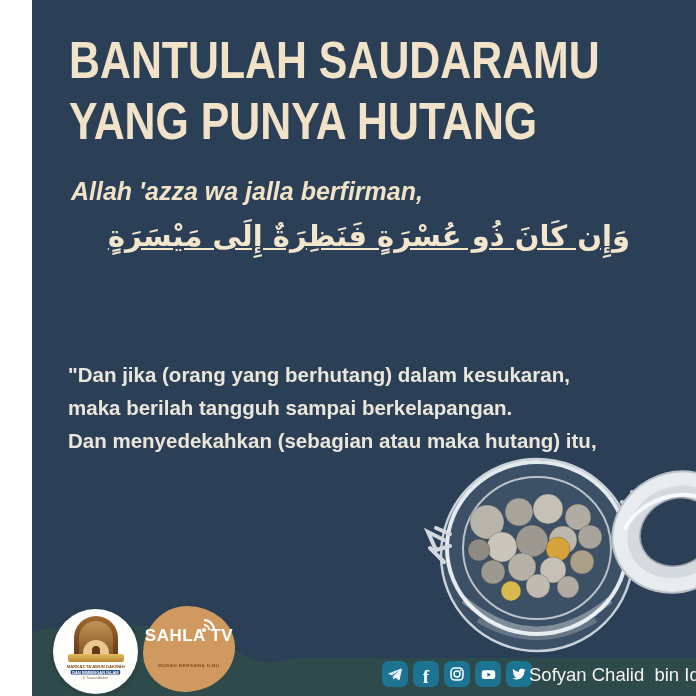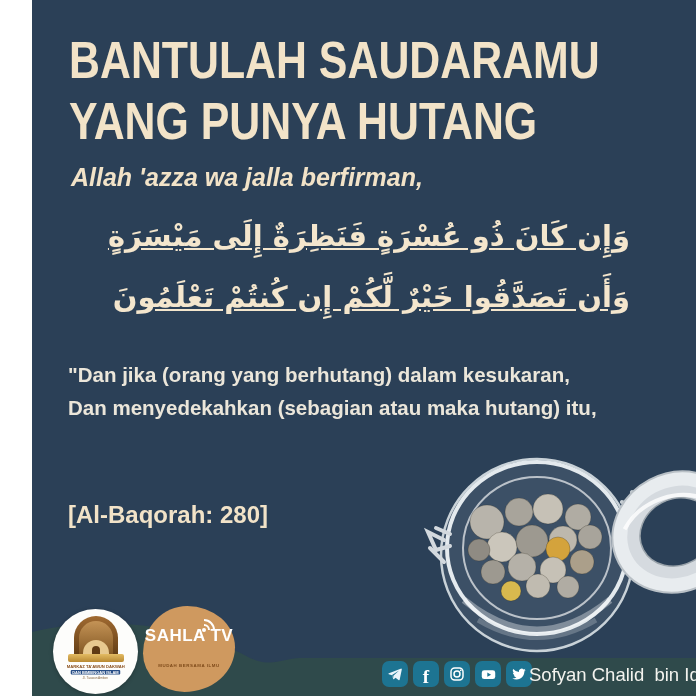--- a/index.html
+++ b/index.html
@@ -13,21 +13,21 @@
   }
   
   .title {
     position: absolute; left: 37px; top: 30px;
     color: #f2e3c8; font-weight: bold;
     font-size: 51px; line-height: 61px;
     letter-spacing: 0px;
   }
   .title .tline { display:block; transform: scaleX(0.84); transform-origin: left center; white-space: nowrap; }
   .intro {
-    position: absolute; left: 39px; top: 163px;
+    position: absolute; left: 39px; top: 177px;
     color: #f2e3c8; font-weight: bold; font-style: italic;
     font-size: 25px; white-space: nowrap;
   }
   
   .arabic {
     position: absolute; left: 38px; top: 206px; width: 560px;
     direction: rtl; text-align: right;
     color: #f4e6cd;
     font-family: "DejaVu Sans", sans-serif;
     font-size: 29px; line-height: 61px; font-weight: bold; text-decoration: underline;
@@ -116,29 +116,28 @@
 
   <div class="title">
     <span class="tline">BANTULAH SAUDARAMU</span>
     <span class="tline">YANG PUNYA HUTANG</span>
   </div>
 
   <div class="intro">Allah 'azza wa jalla berfirman,</div>
 
   <div class="arabic" dir="rtl">
     <span class="aline">وَإِن كَانَ ذُو عُسْرَةٍ فَنَظِرَةٌ إِلَى مَيْسَرَةٍ</span>
-    <span class="aline">وَأَن تَصَدَّقُوا خَيْرٌ لَّكُمْ إِن كُنتُمْ تَعْلَمُونَ</span>
   </div>
 
   <div class="translation">
     <div>"Dan jika (orang yang berhutang) dalam kesukaran,</div>
+    <div>maka berilah tangguh sampai berkelapangan.</div>
     <div>Dan menyedekahkan (sebagian atau maka hutang) itu,</div>
   </div>
 
-  <div class="reference">[Al-Baqorah: 280]</div>
 
   <div class="jar-wrap">
     <svg width="326" height="240" viewBox="370 430 326 240">
 
       <circle cx="505" cy="555" r="96" fill="rgba(220,230,240,0.10)" stroke="#c9d2d8" stroke-width="2.5"></circle>
       <ellipse cx="505" cy="548" rx="90" ry="86" fill="none" stroke="#e4eaee" stroke-width="4"></ellipse>
       <ellipse cx="505" cy="548" rx="74" ry="71" fill="none" stroke="rgba(255,255,255,0.65)" stroke-width="2"></ellipse>
 
       <g stroke="rgba(40,35,25,0.25)" stroke-width="1">
         <circle cx="455" cy="522" r="17" fill="#b8b4ab"></circle>

